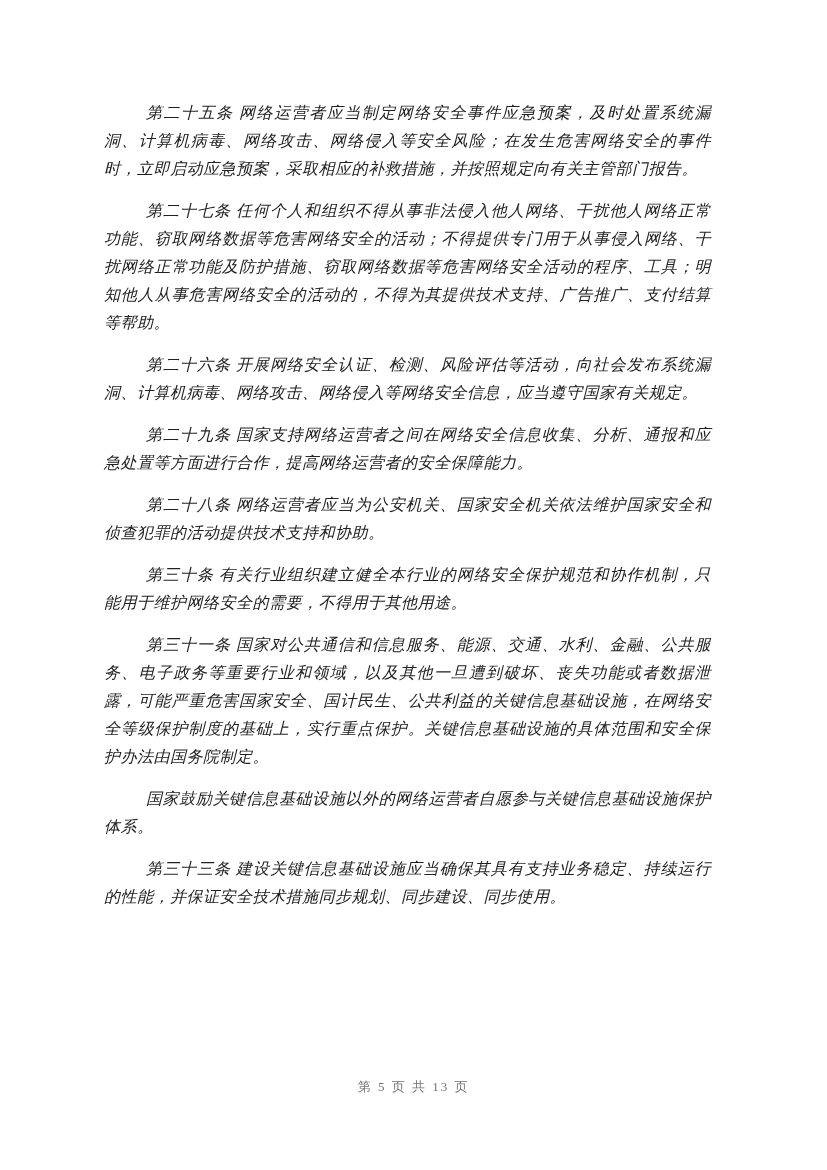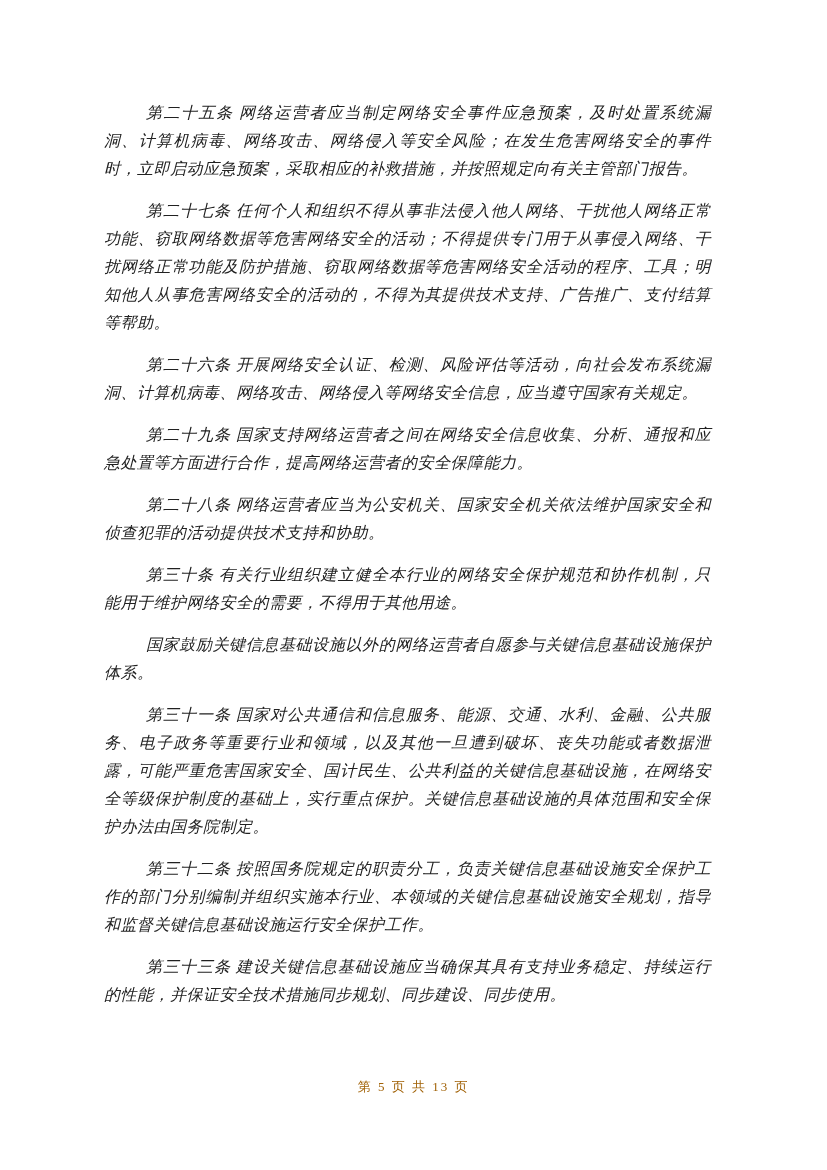--- a/index.html
+++ b/index.html
@@ -35,33 +35,32 @@
     text-align: left;
   }
   .page-footer {
     position: absolute;
     top: 1077px;
     left: 0;
     width: 827px;
     text-align: center;
     font-size: 13px;
     line-height: 20px;
-    color: #a16207;
+    color: #737373;
     letter-spacing: 2px;
   }
 </style>
 </head>
 <body>
 
 <div class="page-content">
   <p class="para">第二十五条 网络运营者应当制定网络安全事件应急预案，及时处置系统漏洞、计算机病毒、网络攻击、网络侵入等安全风险；在发生危害网络安全的事件时，立即启动应急预案，采取相应的补救措施，并按照规定向有关主管部门报告。</p>
   <p class="para">第二十七条 任何个人和组织不得从事非法侵入他人网络、干扰他人网络正常功能、窃取网络数据等危害网络安全的活动；不得提供专门用于从事侵入网络、干扰网络正常功能及防护措施、窃取网络数据等危害网络安全活动的程序、工具；明知他人从事危害网络安全的活动的，不得为其提供技术支持、广告推广、支付结算等帮助。</p>
   <p class="para">第二十六条 开展网络安全认证、检测、风险评估等活动，向社会发布系统漏洞、计算机病毒、网络攻击、网络侵入等网络安全信息，应当遵守国家有关规定。</p>
   <p class="para">第二十九条 国家支持网络运营者之间在网络安全信息收集、分析、通报和应急处置等方面进行合作，提高网络运营者的安全保障能力。</p>
   <p class="para">第二十八条 网络运营者应当为公安机关、国家安全机关依法维护国家安全和侦查犯罪的活动提供技术支持和协助。</p>
   <p class="para">第三十条 有关行业组织建立健全本行业的网络安全保护规范和协作机制，只能用于维护网络安全的需要，不得用于其他用途。</p>
+  <p class="para">第三十一条 国家对公共通信和信息服务、能源、交通、水利、金融、公共服务、电子政务等重要行业和领域，以及其他一旦遭到破坏、丧失功能或者数据泄露，可能严重危害国家安全、国计民生、公共利益的关键信息基础设施，在网络安全等级保护制度的基础上，实行重点保护。关键信息基础设施的具体范围和安全保护办法由国务院制定。</p>
   <p class="para">国家鼓励关键信息基础设施以外的网络运营者自愿参与关键信息基础设施保护体系。</p>
-  <p class="para">第三十一条 国家对公共通信和信息服务、能源、交通、水利、金融、公共服务、电子政务等重要行业和领域，以及其他一旦遭到破坏、丧失功能或者数据泄露，可能严重危害国家安全、国计民生、公共利益的关键信息基础设施，在网络安全等级保护制度的基础上，实行重点保护。关键信息基础设施的具体范围和安全保护办法由国务院制定。</p>
-  <p class="para">第三十二条 按照国务院规定的职责分工，负责关键信息基础设施安全保护工作的部门分别编制并组织实施本行业、本领域的关键信息基础设施安全规划，指导和监督关键信息基础设施运行安全保护工作。</p>
   <p class="para">第三十三条 建设关键信息基础设施应当确保其具有支持业务稳定、持续运行的性能，并保证安全技术措施同步规划、同步建设、同步使用。</p>
 </div>
 
 <div class="page-footer">第 5 页 共 13 页</div>
 
 </body></html>

